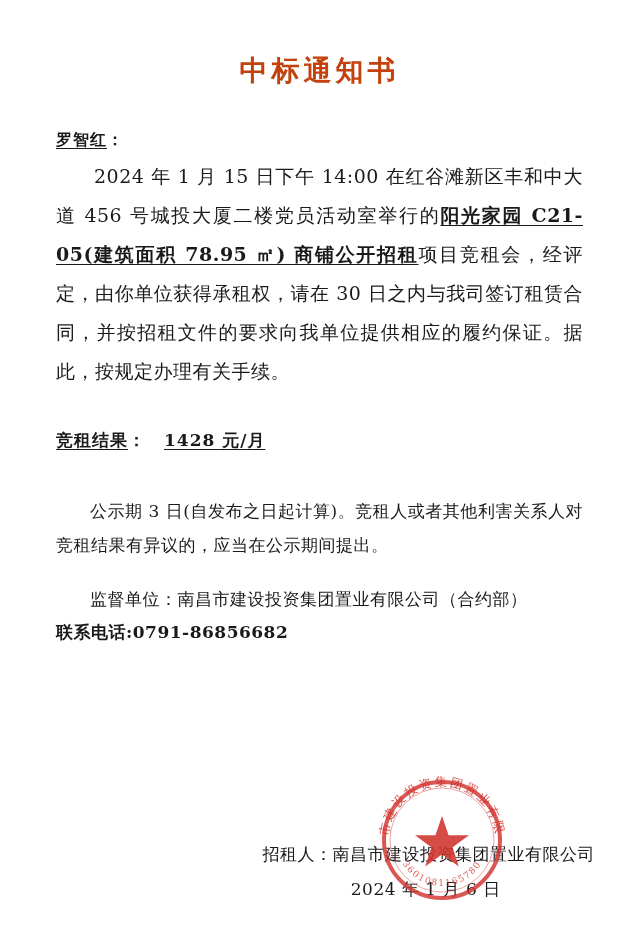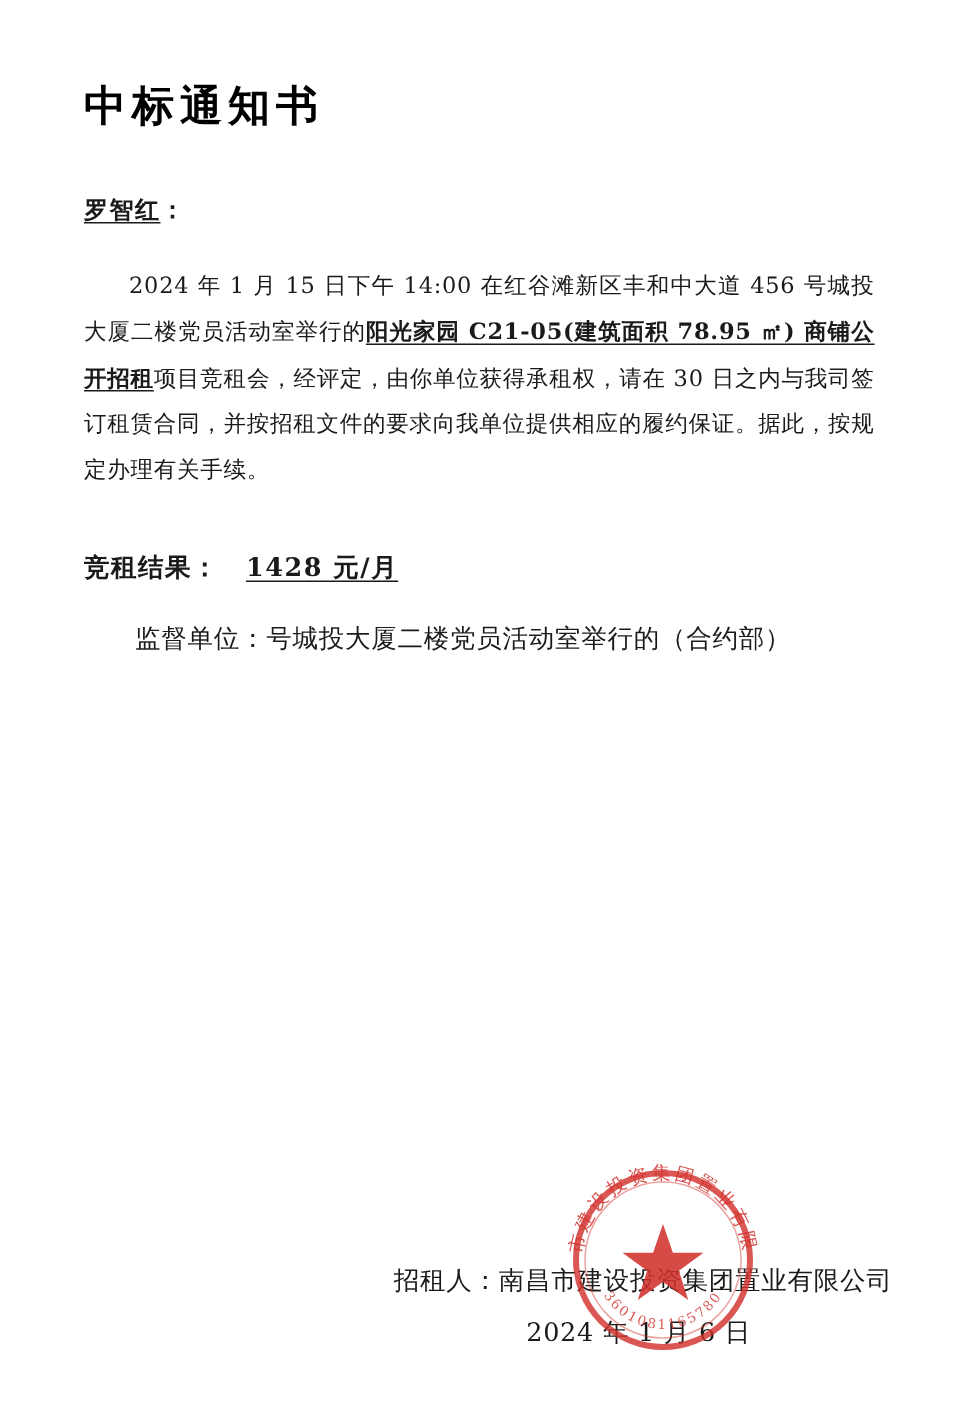--- a/index.html
+++ b/index.html
@@ -16,41 +16,42 @@
     position: relative;
   }
   .page {
     position: relative;
     width: 639px;
     height: 947px;
     box-sizing: border-box;
     padding: 0 56px;
   }
   .doc-title {
+    text-align: center;
     font-size: 28px;
     letter-spacing: 4px;
     font-weight: 700;
     margin-top: 52px;
     margin-bottom: 0;
     font-family: Liberation Mono, monospace;
-    color: #000000;
+    color: #c2410c;
   }
   .salutation {
     margin-top: 40px;
     font-size: 16px;
     font-weight: 700;
     letter-spacing: 1px;
   }
   .salutation .uline {
     text-decoration: underline;
     text-underline-offset: 3px;
   }
   .body-block {
-    margin-top: 24px;
-    font-size: 15px;
+    margin-top: 6px;
+    font-size: 19px;
     line-height: 2.05;
     text-align: justify;
     text-justify: inter-ideograph;
     letter-spacing: 0.5px;
   }
   .indent {
     text-indent: 2em;
   }
   .bold-uline {
     font-weight: 700;
@@ -59,20 +60,21 @@
   }
   .result-row {
     margin-top: 38px;
     font-size: 17px;
     font-weight: 700;
     letter-spacing: 1px;
     display: flex;
     align-items: baseline;
   }
   .result-label {
+    text-decoration: underline;
     text-underline-offset: 3px;
     white-space: nowrap;
   }
   .result-colon {
     white-space: nowrap;
   }
   .result-value {
     text-decoration: underline;
     text-underline-offset: 3px;
     padding: 0 8px 0 14px;
@@ -141,23 +143,25 @@
   <div class="body-block indent">
     <span>2024 年 1 月 15 日下午 14:00 在红谷滩新区丰和中大道 456 号城投大厦二楼党员活动室举行的</span><span class="bold-uline">阳光家园 C21-05(建筑面积 78.95 ㎡) 商铺公开招租</span><span>项目竞租会，经评定，由你单位获得承租权，请在 30 日之内与我司签订租赁合同，并按招租文件的要求向我单位提供相应的履约保证。据此，按规定办理有关手续。</span>
   </div>
 
   <div class="result-row">
     <span class="result-label">竞租结果</span>
       <span class="result-colon">：</span>
       <span class="result-value">1428 元/月</span>
   </div>
 
+  <div class="notice-block indent">公示期 3 日(自发布之日起计算)。竞租人或者其他利害关系人对竞租结果有异议的，应当在公示期间提出。</div>
 
   <div class="supervise-block">
-    <div class="supervise-line">监督单位：号城投大厦二楼党员活动室举行的（合约部）</div>
+    <div class="supervise-line">监督单位：南昌市建设投资集团置业有限公司（合约部）</div>
+    <div class="phone-line">联系电话:0791-86856682</div>
   </div>
 
   <div class="signature-block">
     <div>招租人：南昌市建设投资集团置业有限公司</div>
     <div class="sign-date">2024 年 1 月 6 日</div>
   </div>
 
   <div class="seal">
     <svg width="152" height="152" viewBox="0 0 152 152" xmlns="http://www.w3.org/2000/svg">
       <defs>

